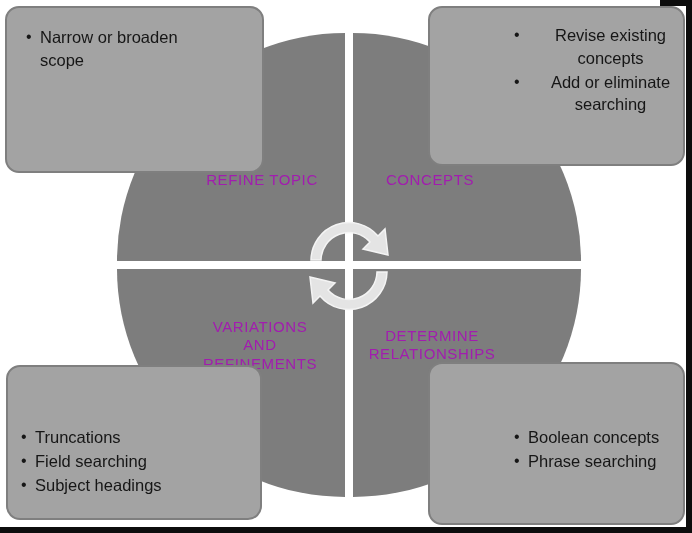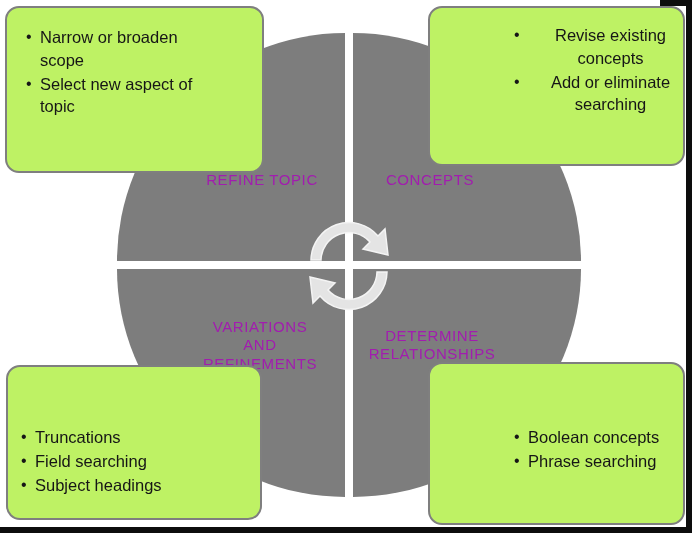--- a/index.html
+++ b/index.html
@@ -66,21 +66,21 @@
     left: 299px;
     top: 216px;
     width: 100px;
     height: 100px;
     pointer-events: none;
   }
 
   
   .callout {
     position: absolute;
-    background: #bef264;
+    background: #a3a3a3;
     border: 2px solid #7f7f7f;
     border-radius: 14px;
     box-sizing: border-box;
   }
   .box-tl { left: 5px;   top: 6px;   width: 259px; height: 167px; }
   .box-tr { left: 428px; top: 6px;   width: 257px; height: 160px; text-align: center; }
   .box-bl { left: 6px;   top: 365px; width: 256px; height: 155px; }
   .box-br { left: 428px; top: 362px; width: 257px; height: 163px; }
 
   .bullets {
@@ -153,21 +153,20 @@
                L 36 67
                L 29 74
                A 28 28 0 0 0 78 56
                Z"></path>
     </g>
   </svg>
 
   <div class="callout box-tl">
     <ul class="bullets bul-tl">
       <li class="stack-gap">Narrow or broaden scope</li>
-      <li>Select new aspect of topic</li>
     </ul>
   </div>
 
   <div class="callout box-tr">
     <ul class="bullets bul-tr">
       <li class="stack-gap">Revise existing concepts</li>
       <li>Add or eliminate searching</li>
     </ul>
   </div>
 

